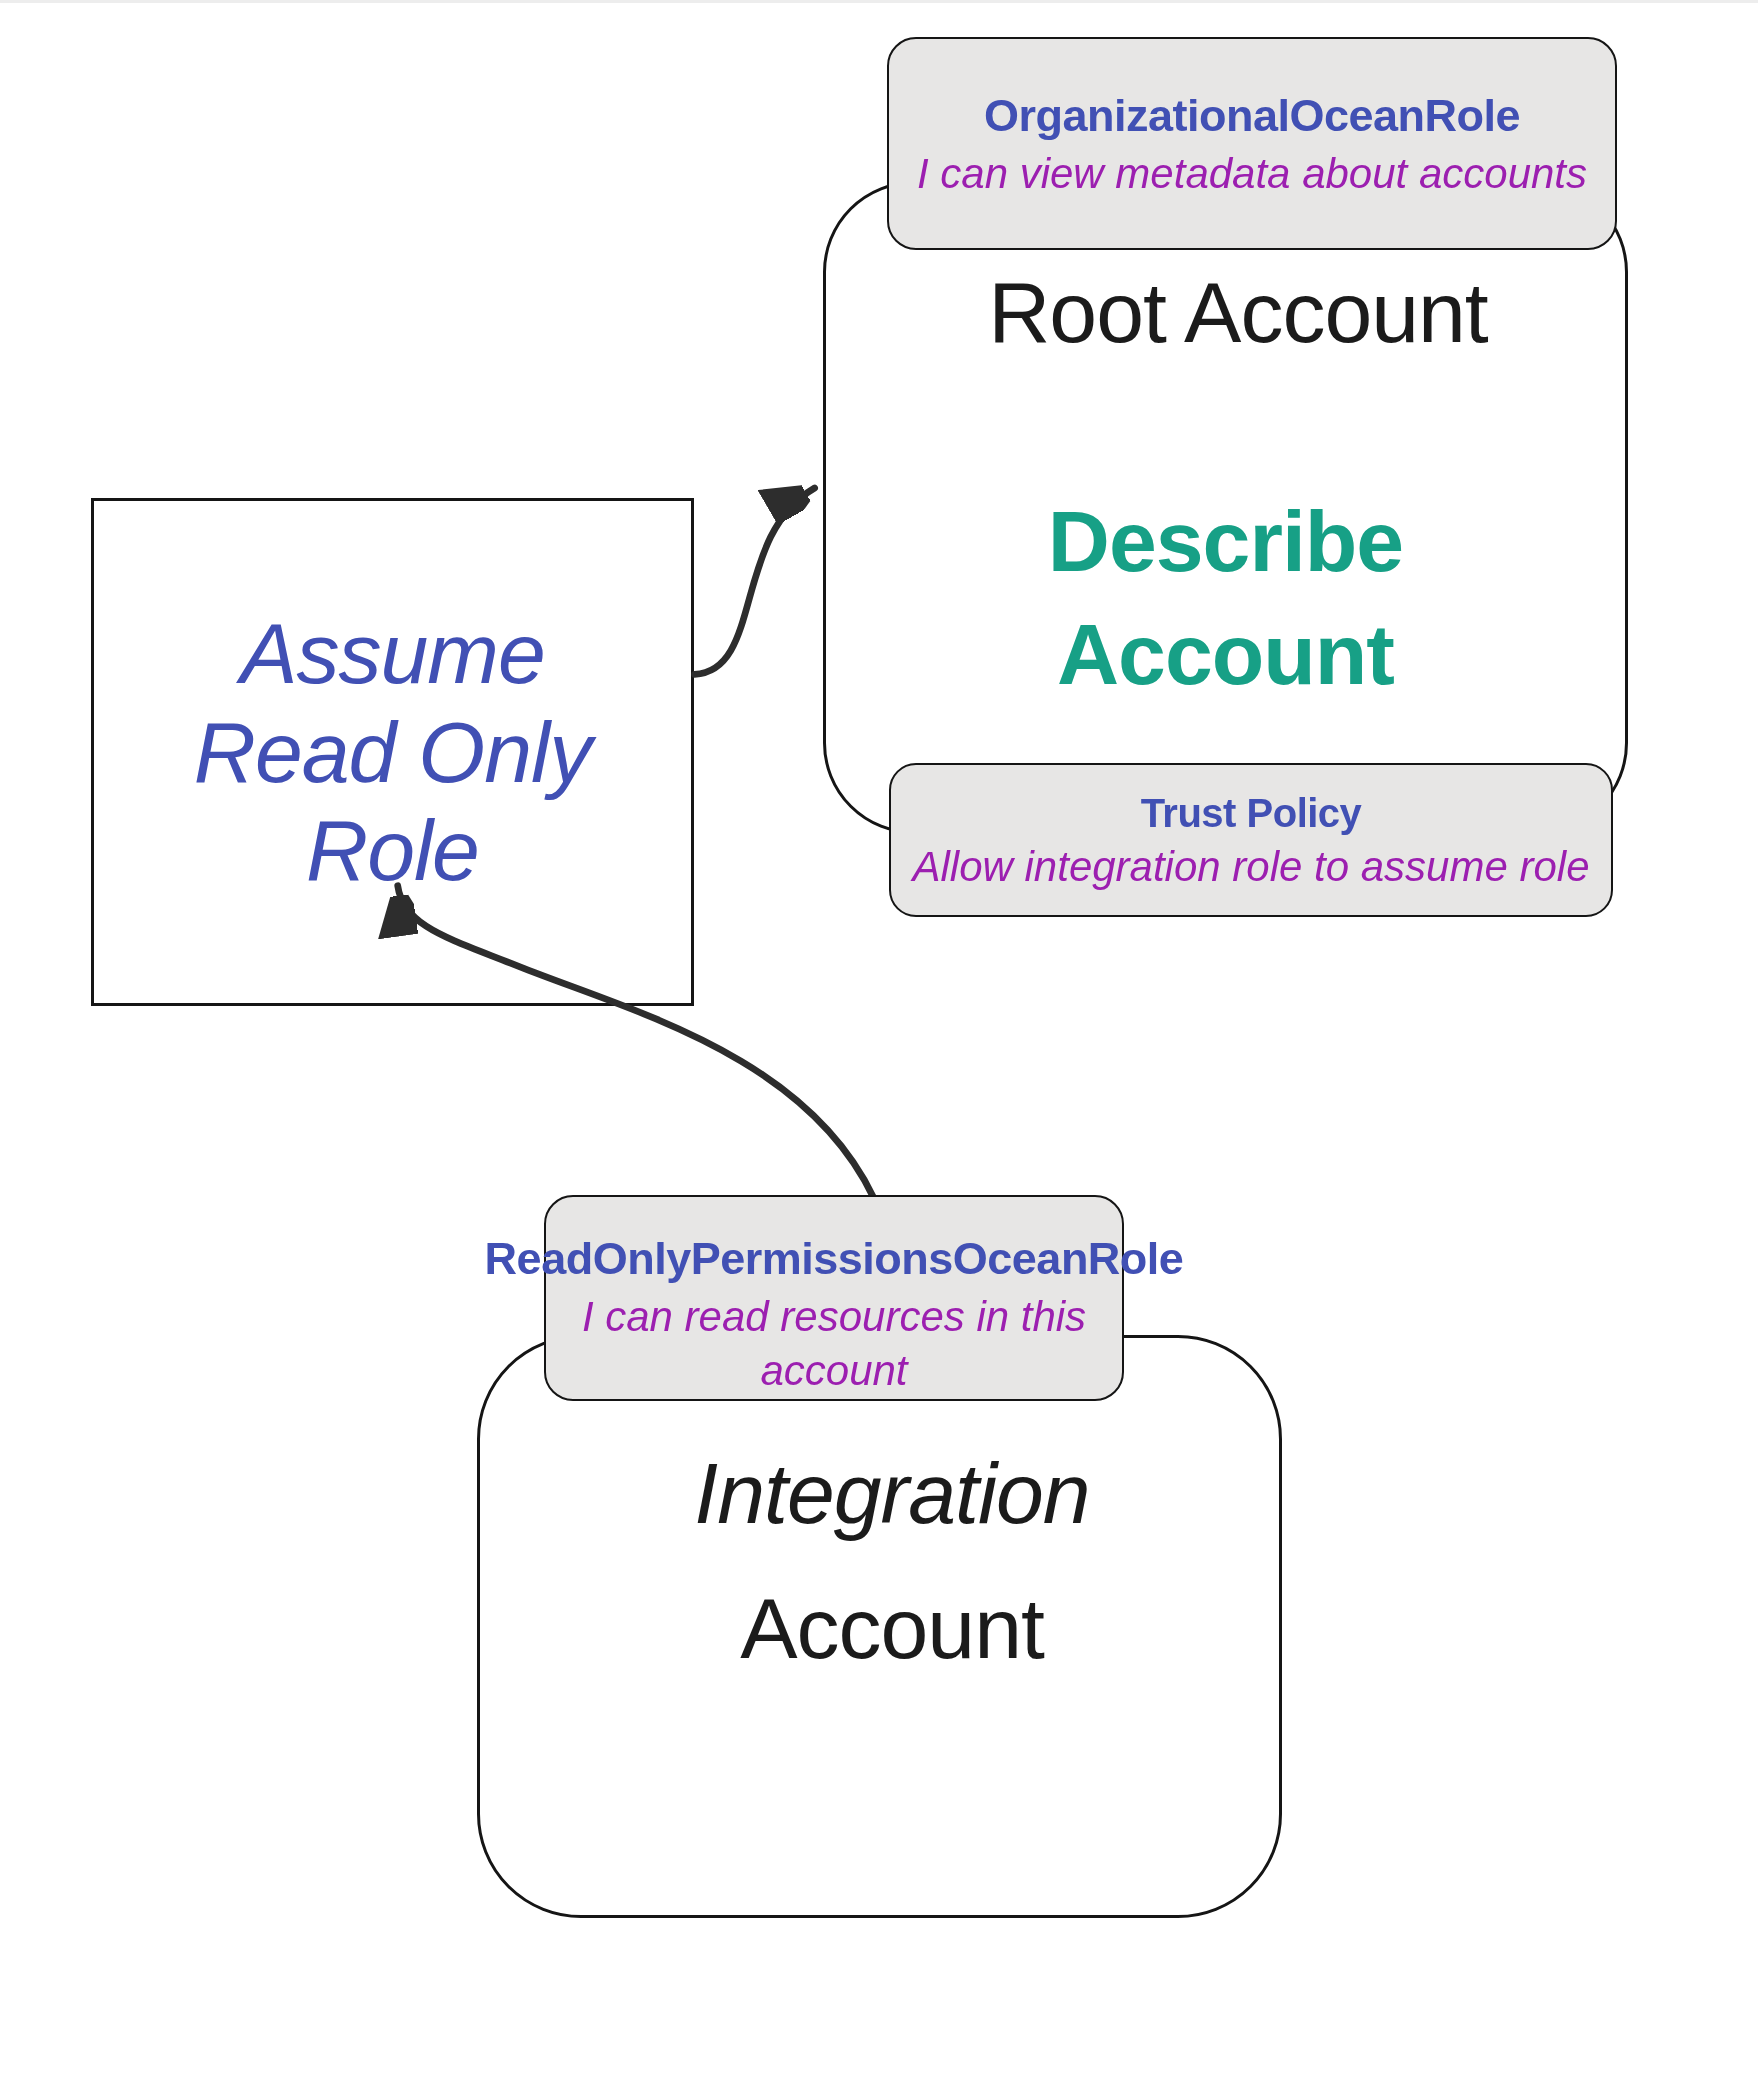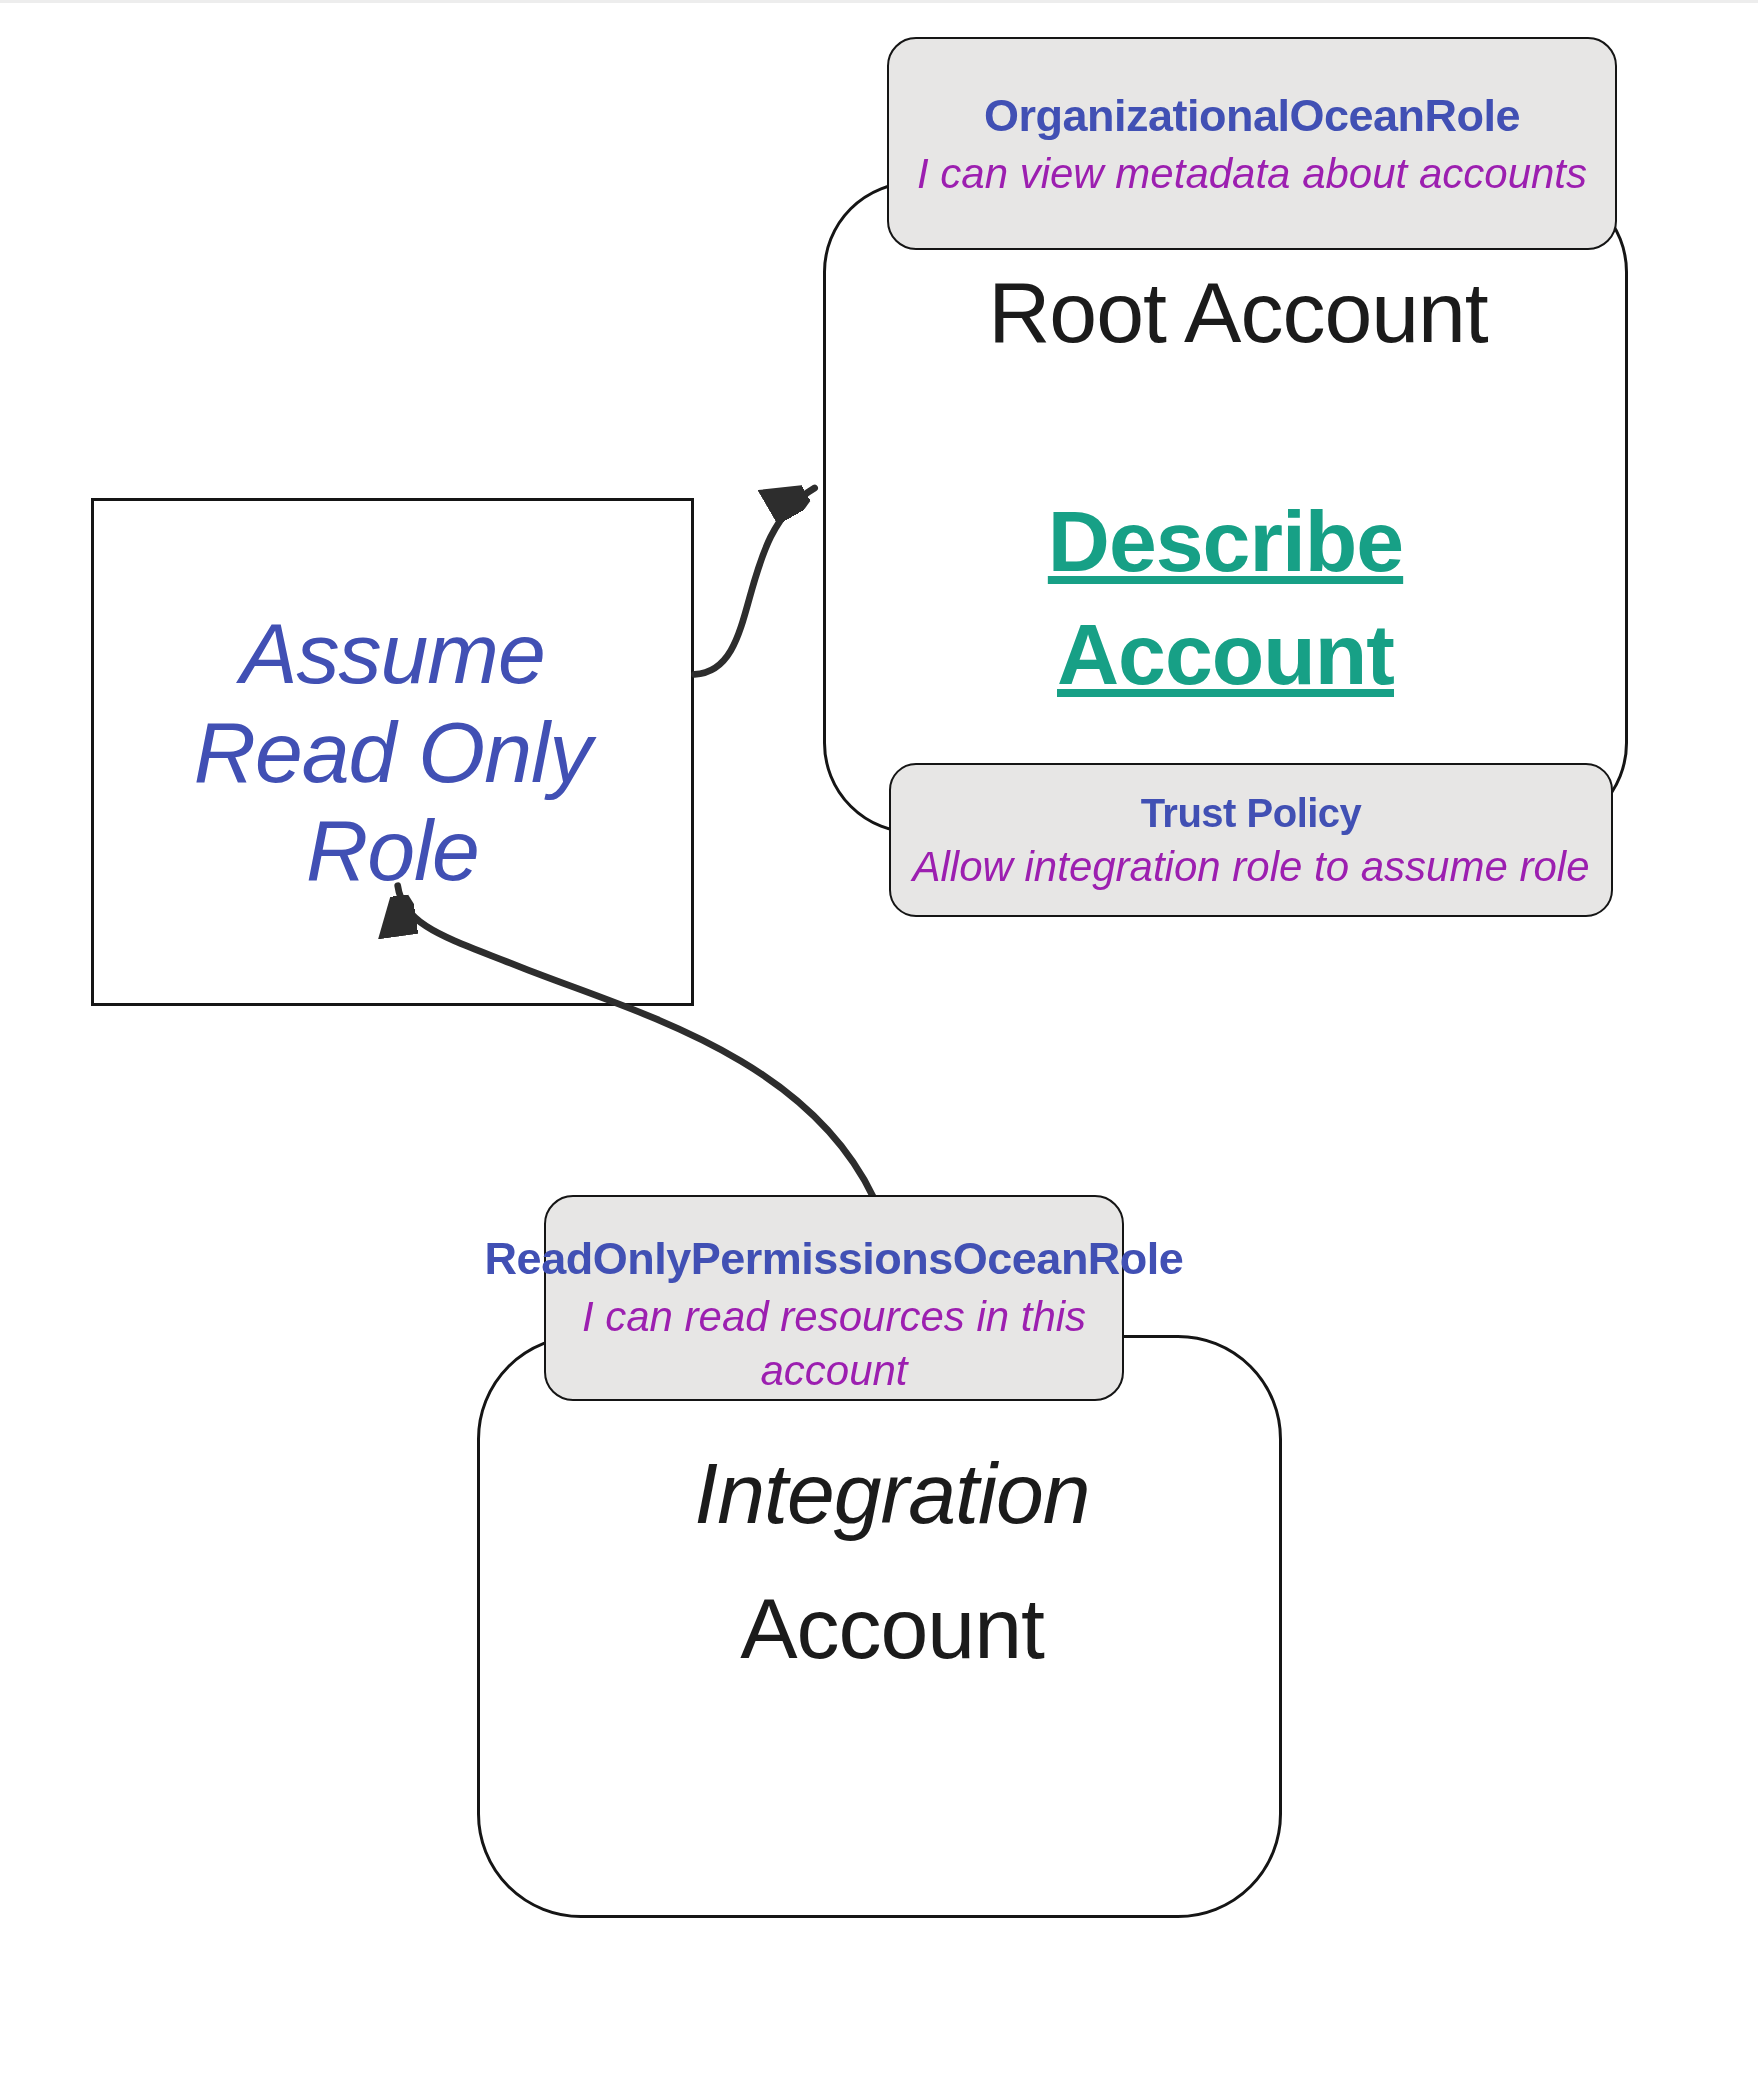--- a/index.html
+++ b/index.html
@@ -18,21 +18,21 @@
     position:absolute;background:var(--badge_bg);border:2.9px solid var(--border);
     border-radius:29px;box-sizing:border-box;z-index:10;
     display:flex;flex-direction:column;justify-content:center;align-items:center;
     text-align:center;
     margin-left:26px;
   }
   .badge .role{font-weight:bold;font-size:45px;color:var(--indigo);line-height:1.35;letter-spacing:-0.5px;}
   .badge .desc{font-style:italic;font-size:42px;color:var(--purple);line-height:1.3;}
   .line{position:absolute;left:0;right:0;display:flex;justify-content:center;align-items:center;text-align:center;}
   .title-ink{font-size:86px;color:var(--ink);letter-spacing:-1px;padding-left:25px;}
-  .action-teal{font-size:86px;font-weight:bold;color:var(--teal);letter-spacing:-1px;text-decoration:underline;}
+  .action-teal{font-size:86px;font-weight:bold;color:var(--teal);letter-spacing:-1px;}
   .assume-text{
     position:absolute;inset:0;display:flex;flex-direction:column;justify-content:center;align-items:center;
     font-size:86px;font-style:italic;color:var(--indigo);line-height:1.15;letter-spacing:-1px;
   }
   svg.arrows{position:absolute;left:0;top:0;z-index:5;}
 </style>
 </head>
 <body>
 
 <div class="top-hairline"></div>

